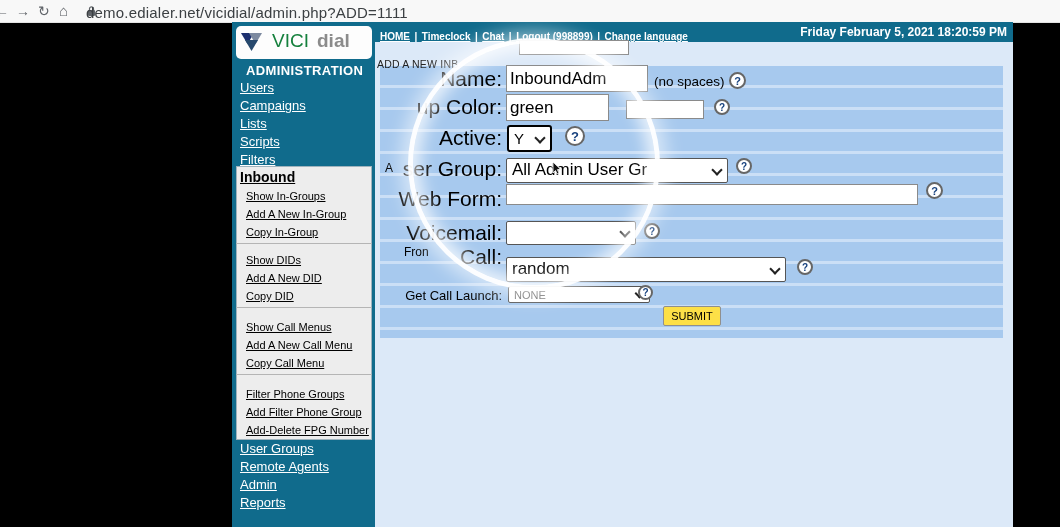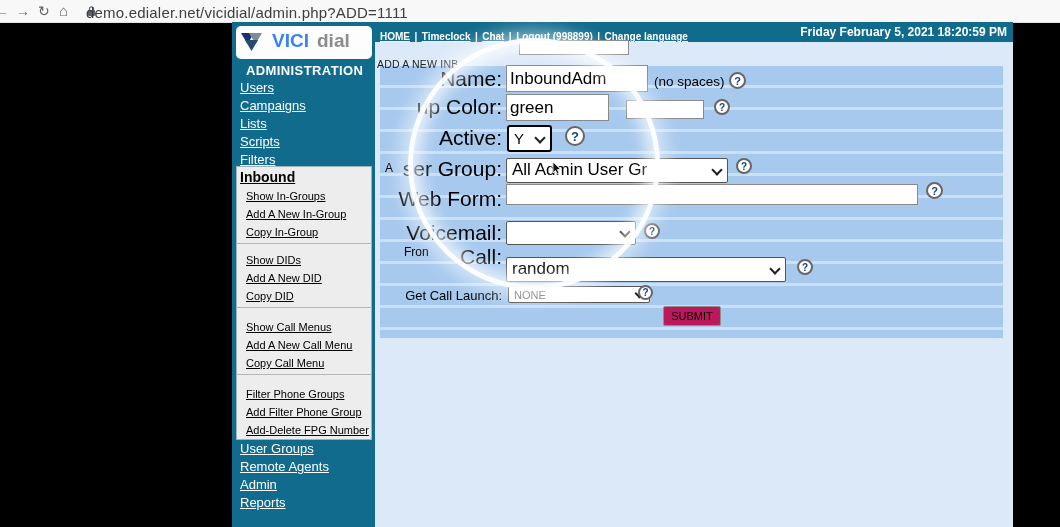--- a/index.html
+++ b/index.html
@@ -26,21 +26,21 @@
        font-size:17px;color:#000;box-sizing:border-box;padding:1px 16px 0 5px;overflow:hidden;white-space:nowrap;}
   .chev{position:absolute;right:6px;top:50%;width:6px;height:6px;margin-top:-5px;
         border-left:2px solid #222;border-bottom:2px solid #222;transform:rotate(-45deg);}
   .q{position:absolute;background:#fff;border:2px solid #666;border-radius:50%;
      color:#16417e;font-weight:bold;display:flex;align-items:center;justify-content:center;
      box-sizing:border-box;cursor:pointer;}
   .magnifier{position:absolute;left:413px;top:43px;width:242px;height:242px;border-radius:50%;
      pointer-events:none;
      box-shadow:0 0 0 5px rgba(255,255,255,.92),0 0 18px 12px rgba(255,255,255,.55),
                 inset 0 0 16px 7px rgba(255,255,255,.75);}
-  .submitbtn{position:absolute;left:663px;top:306px;width:58px;height:20px;background:#be185d;
+  .submitbtn{position:absolute;left:663px;top:306px;width:58px;height:20px;background:#fde047;
      border:1px solid #8f8f8f;border-radius:2px;font-size:11px;font-family:"Liberation Sans",sans-serif;}
 </style>
 </head>
 <body>
 
 <div class="abs chrome">
   <span class="ic" style="left:-5px">←</span>
   <span class="ic" style="left:16px">→</span>
   <span class="ic" style="left:38px">↻</span>
   <span class="ic" style="left:59px;font-size:15px">⌂</span>
@@ -51,21 +51,21 @@
   <span class="url">demo.edialer.net/vicidial/admin.php?ADD=1111</span>
 </div>
 
 <div class="abs teal" style="left:232px;top:22px;width:143px;height:505px">
   <div class="abs" style="left:4px;top:4px;width:136px;height:33px;background:#fdfdfd;border-radius:5px;">
     <svg class="abs" style="left:5px;top:6px" width="30" height="20">
       <polygon points="0,1 13,1 6.5,12" fill="#1c2f6e"></polygon>
       <polygon points="8,1 21,1 14.5,12" fill="#7d8aa0"></polygon>
       <polygon points="4,8 17,8 10.5,19" fill="#27496d"></polygon>
     </svg>
-    <span class="abs" style="left:36px;top:4px;font-size:19px;font-weight:bold;color:#3b82f6">VICI</span>
+    <span class="abs" style="left:36px;top:4px;font-size:19px;font-weight:normal;color:#15803d">VICI</span>
     <span class="abs" style="left:81px;top:4px;font-size:19px;font-weight:bold;color:#8b8b8b">dial</span>
   </div>
   <div class="abs" style="left:14px;top:41px;font-size:13px;font-weight:bold;color:#fff;letter-spacing:.4px">ADMINISTRATION</div>
 
   <div class="abs sidelink" style="left:8px;top:58px">Users</div>
   <div class="abs sidelink" style="left:8px;top:76px">Campaigns</div>
   <div class="abs sidelink" style="left:8px;top:94px">Lists</div>
   <div class="abs sidelink" style="left:8px;top:112px">Scripts</div>
   <div class="abs sidelink" style="left:8px;top:130px">Filters</div>
 

